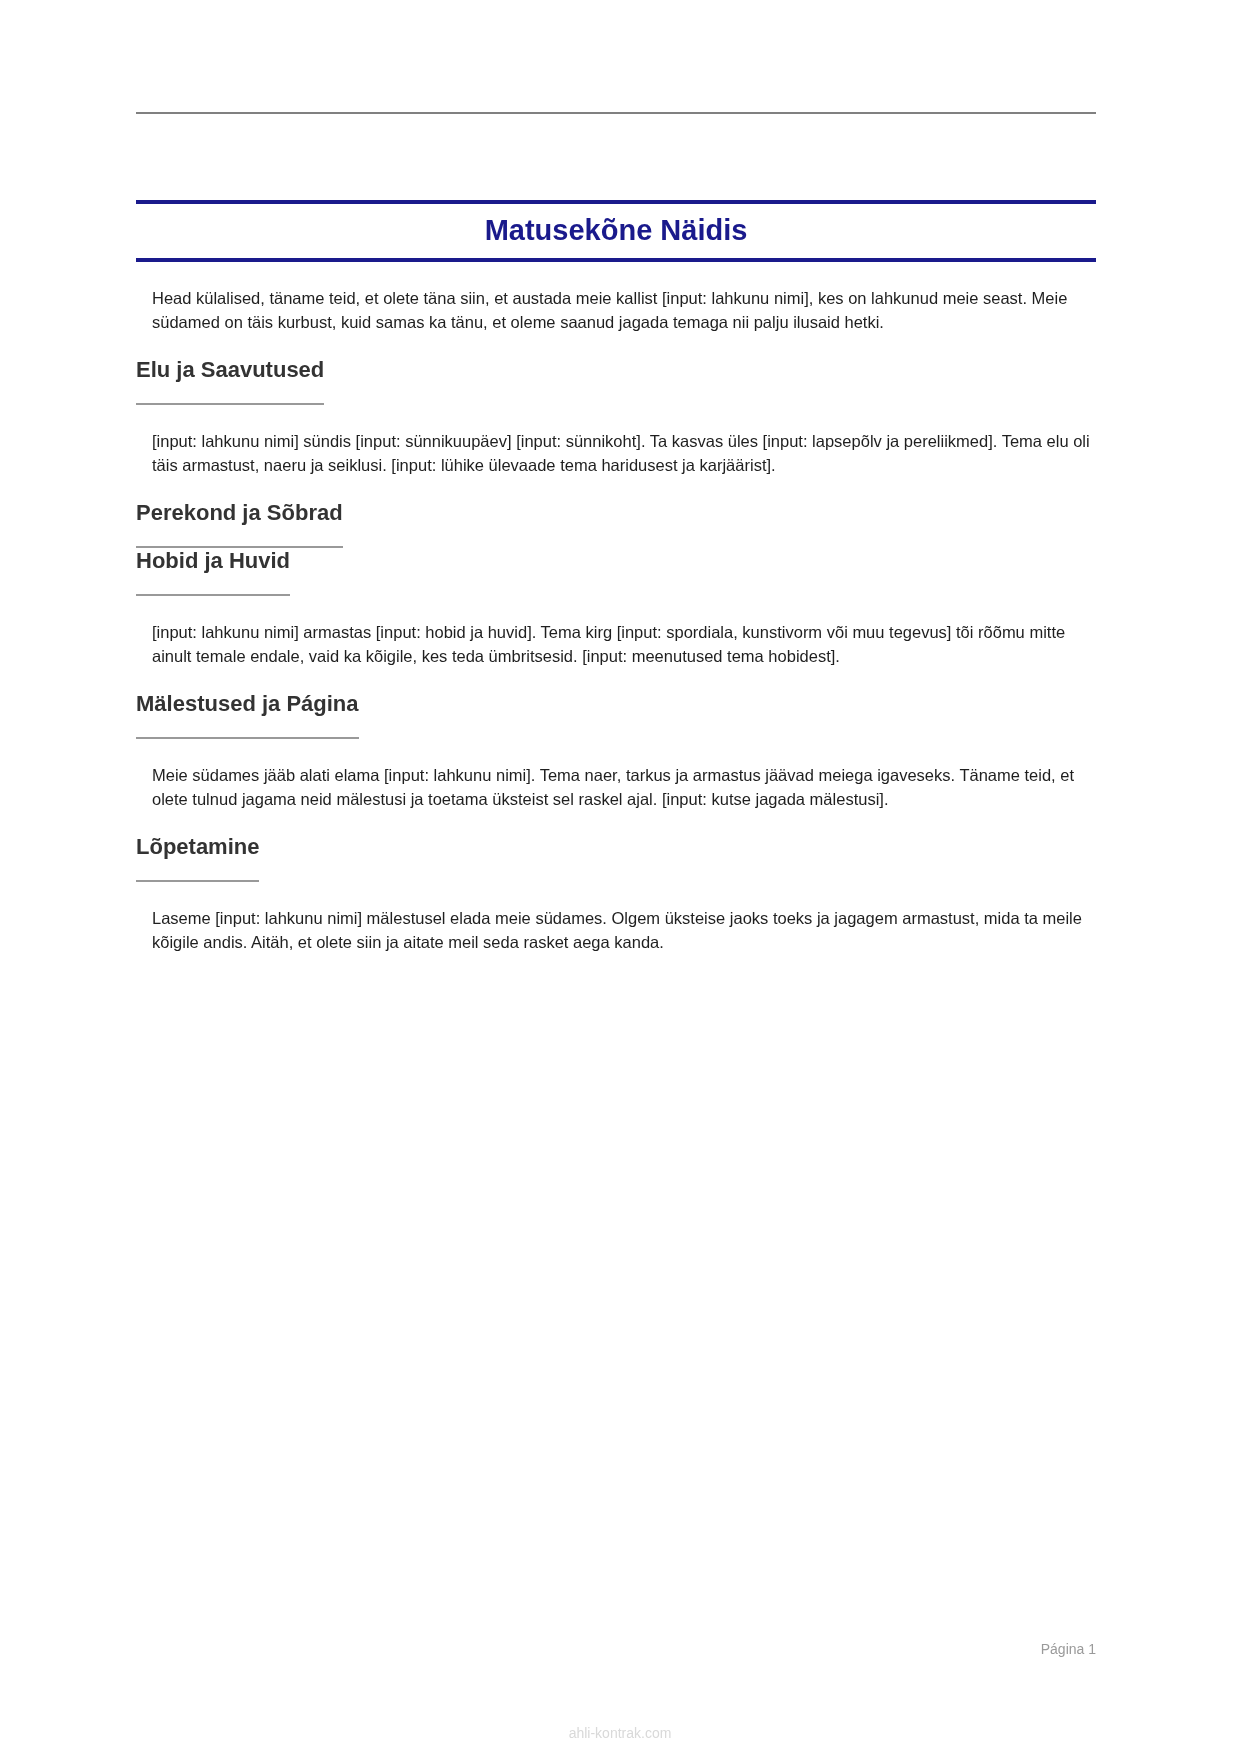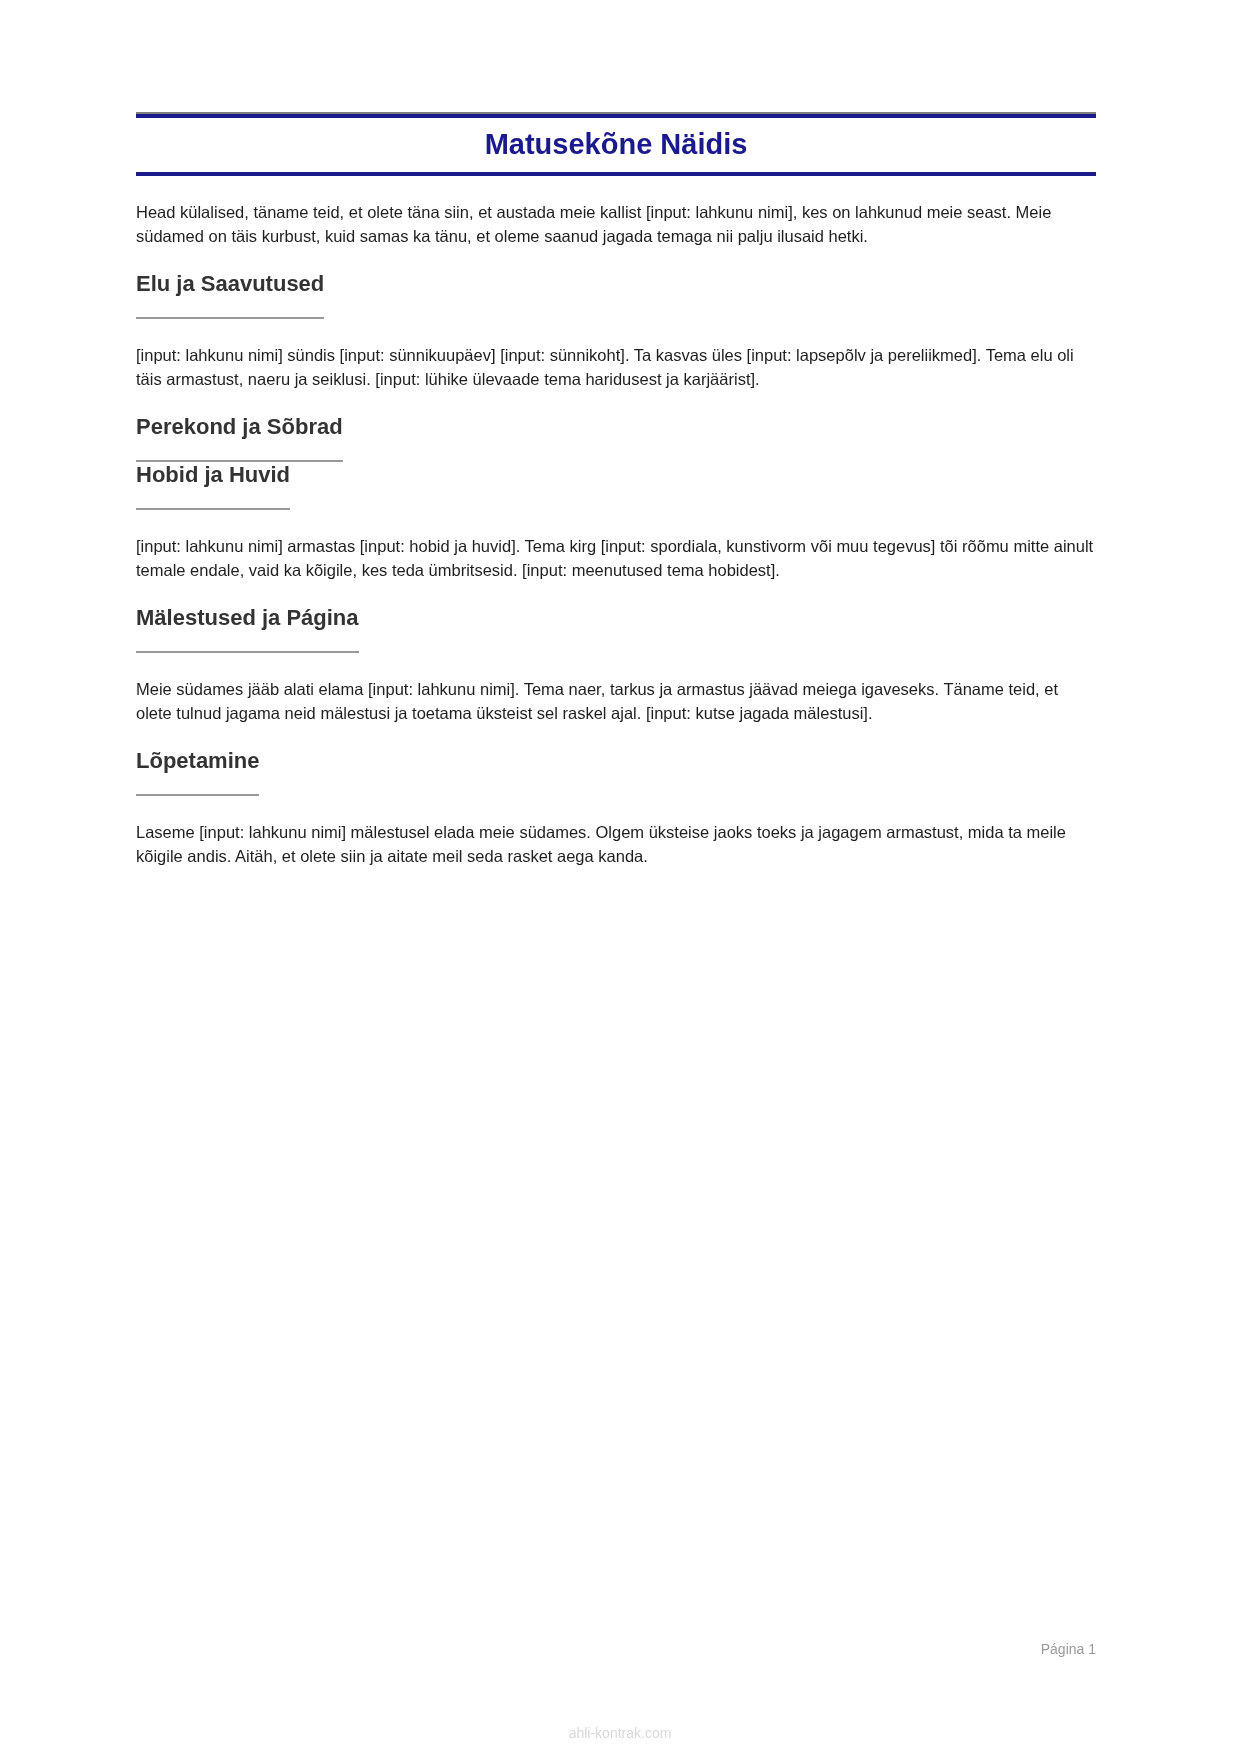--- a/index.html
+++ b/index.html
@@ -29,37 +29,38 @@
     left: 136px;
     top: 0;
     width: 960px;
   }
   .top-rule {
     margin-top: 112px;
     height: 2px;
     background: var(--top-rule);
   }
   .title-block {
+    margin-top: 86px;
     margin-bottom: 15px;
     border-top: 4px solid var(--navy);
     border-bottom: 4px solid var(--navy);
     padding: 9px 0 10px 0;
     text-align: center;
   }
   .title-block h1 {
     font-size: 29px;
     line-height: 35px;
     font-weight: bold;
     color: var(--navy);
   }
   p.body-par {
     font-size: 16.5px;
     line-height: 23.5px;
     color: var(--body-text);
-    margin: 25px 0 23px 0;
+    margin: 25px 0 23px 16px;
   }
   .sec-heading-row {
     margin: 0;
   }
   .sec-heading {
     display: inline-block;
     font-size: 22px;
     line-height: 26px;
     font-weight: bold;
     color: var(--heading-text);

